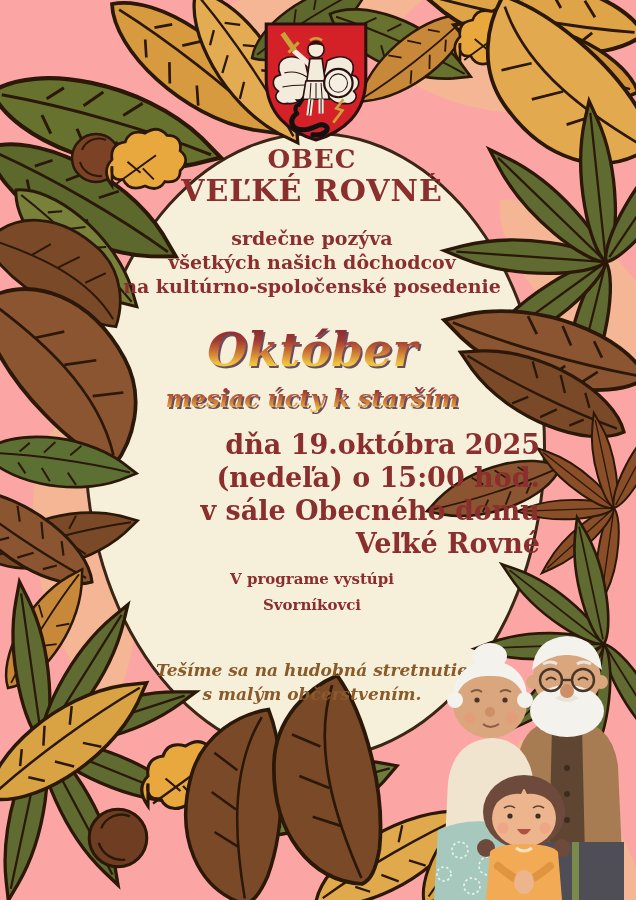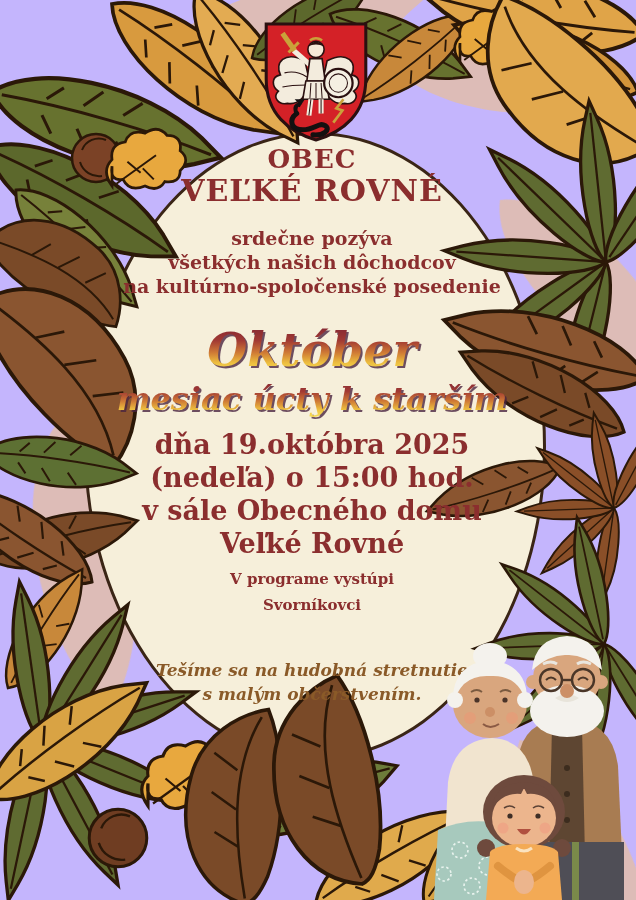--- a/index.html
+++ b/index.html
@@ -1,35 +1,35 @@
 <!DOCTYPE html>
 <html><head>
 <meta charset="utf-8">
 <style>
   html,body{margin:0;padding:0;background:#fff;}
   .poster{position:relative;width:636px;height:900px;overflow:hidden;
-          background:#c4b5fd;font-family:"DejaVu Serif",serif;}
+          background:#fca5a5;font-family:"DejaVu Serif",serif;}
   .layer{position:absolute;left:0;top:0;width:636px;height:900px;pointer-events:none;}
   .wm{z-index:0}
   .oval{position:absolute;left:84px;top:132px;width:456px;height:622px;
         background:#f6efda;border:3px solid #3a2516;border-radius:50%;z-index:1;}
   .decor{z-index:2}
   .content{position:absolute;left:0;top:0;width:636px;height:900px;z-index:3;}
   .txt{position:absolute;left:84px;width:456px;text-align:center;color:#8b2e2e;font-weight:bold;}
   .crest{position:absolute;left:260px;top:20px;width:112px;height:124px;}
   .muni{top:144px;font-size:26px;line-height:31px;letter-spacing:1px;}
   .muni .l2{font-size:30px;letter-spacing:1px;}
   .invite{top:226px;font-size:19px;line-height:24px;}
   .grad{font-style:italic;font-weight:bold;display:block;
         background:linear-gradient(180deg,#7e2433 0%,#a23a33 32%,#cf7a35 55%,#edbf3f 75%,#f7df5b 95%);
         -webkit-background-clip:text;background-clip:text;color:transparent;
         filter:drop-shadow(2px 2px 0 rgba(74,36,64,.8));margin-top:12px;}
   .h1{top:312px;font-size:46px;line-height:52px;}
-  .h2{top:366px;font-size:32px;line-height:42px;}
-  .event{top:428px;font-size:27px;line-height:33px;}
+  .h2{top:366px;font-size:24px;line-height:42px;}
+  .event{top:428px;font-size:27px;line-height:33px;text-align:right;}
   .program{top:566px;font-size:15px;line-height:26px;}
   .closing{top:658px;font-size:17px;line-height:24px;color:#8a5a28;font-style:italic;}
   .family{position:absolute;left:420px;top:598px;width:216px;height:302px;z-index:4;}
 </style>
 </head>
 <body>
 
 <div class="poster">
 
   <svg class="layer wm" viewBox="0 0 636 900">

